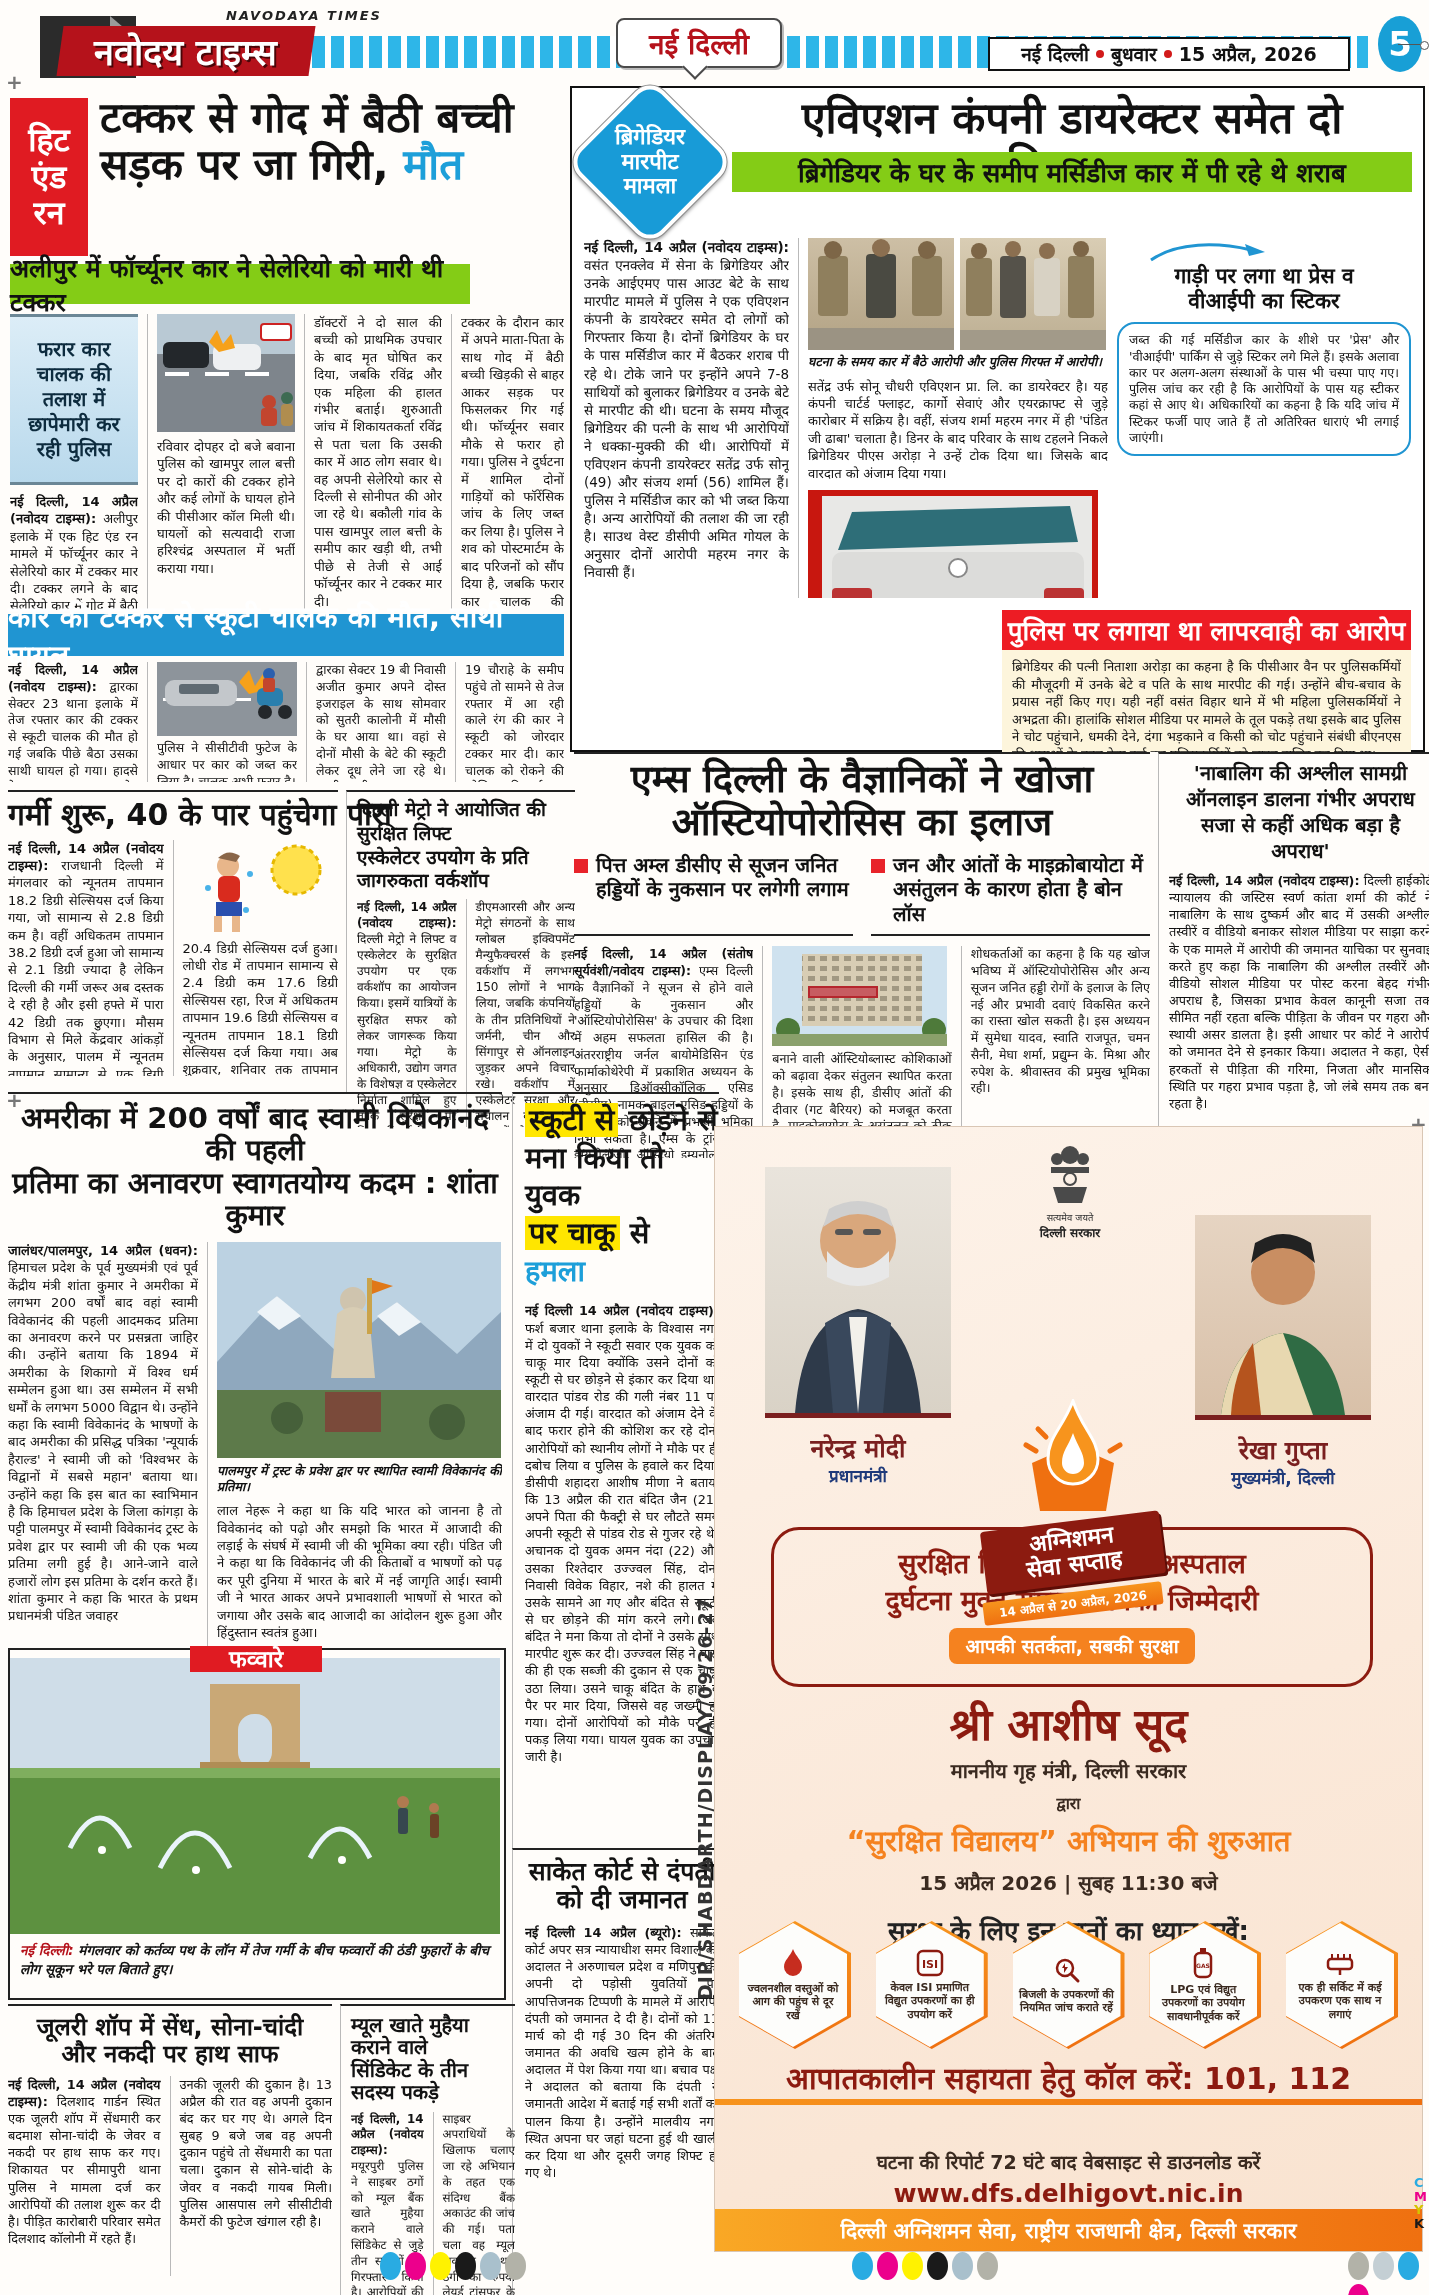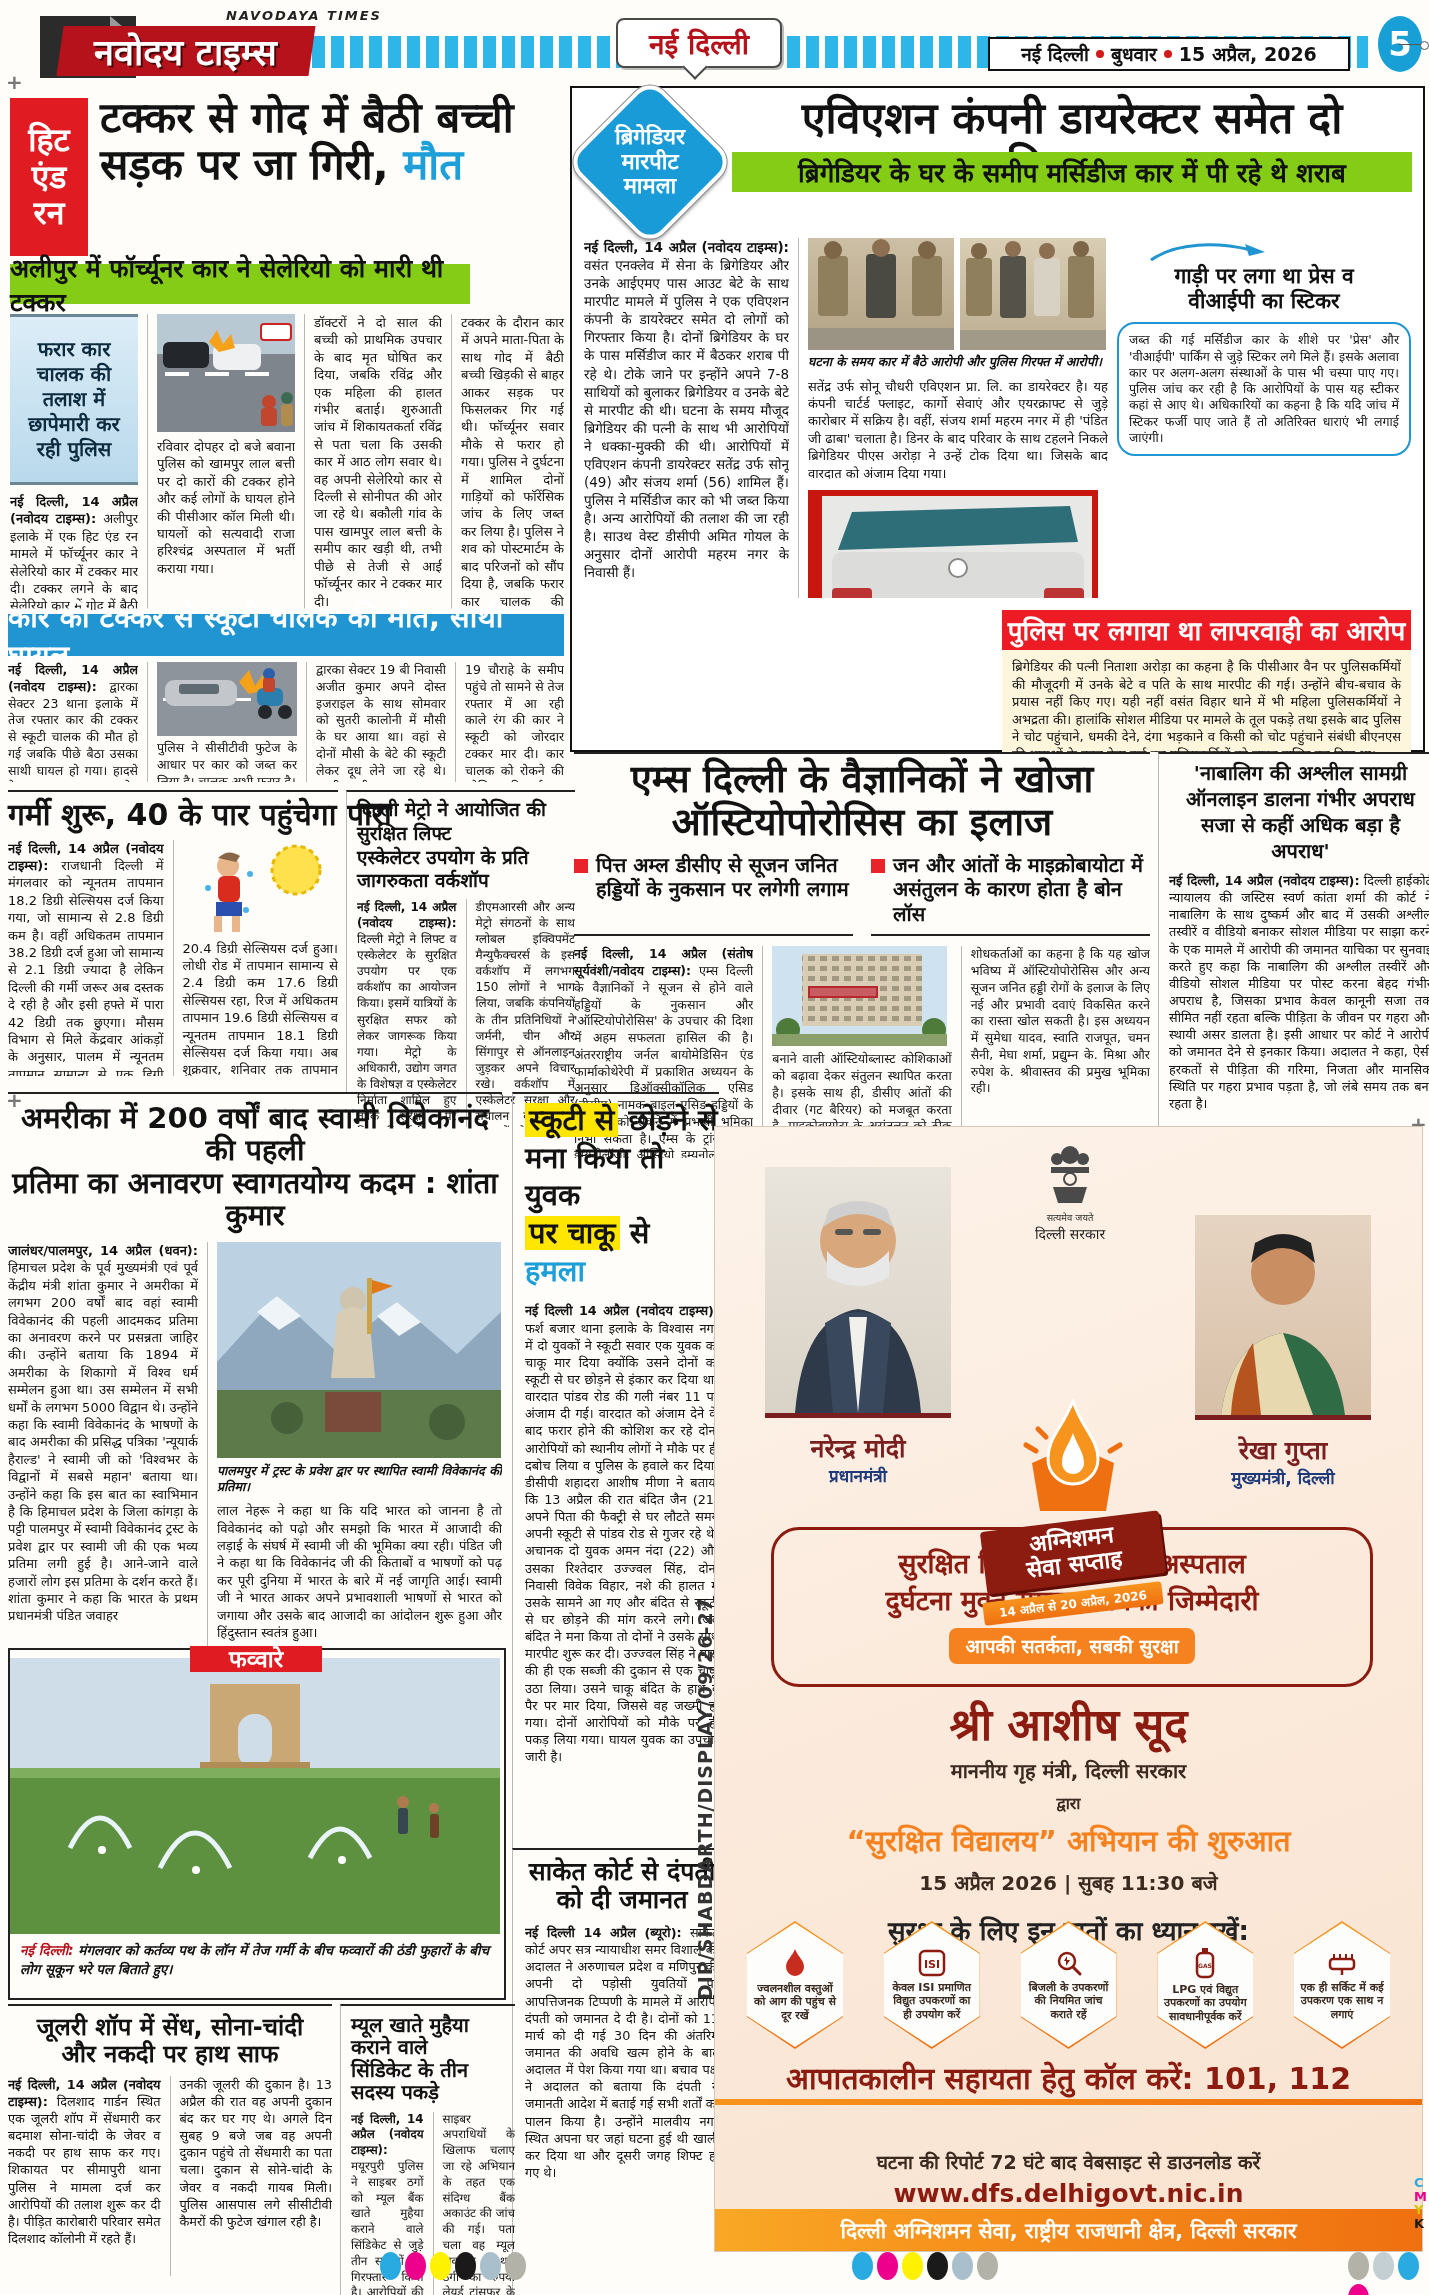--- a/index.html
+++ b/index.html
@@ -57,23 +57,23 @@
   .sq{width:14px;height:14px;background:#e8232a;margin-top:6px;flex:none;}
   
   .yhl{background:#ffe600;padding:0 4px;}
   
   .ad{background:linear-gradient(160deg,#fdf3ea 0%,#fbe9da 55%,#f9e3d0 100%);border:1px solid #d9c6b4;}
   .ad-darkred{color:#8c1b10;}
   .ad-orange{color:#f5821f;}
   .pill{background:#f5821f;color:#fff;font-weight:bold;border-radius:8px;display:inline-block;padding:5px 16px;}
   .slogan-box{border:3px solid #8c1b10;border-radius:28px;}
   .hex{width:124px;text-align:center;}
-  .hex-outer{width:96px;height:128px;margin:0 auto;background:linear-gradient(#f7941d,#ef7010);
+  .hex-outer{width:112px;height:128px;margin:0 auto;background:linear-gradient(#f7941d,#ef7010);
              clip-path:polygon(50% 0,100% 25%,100% 75%,50% 100%,0 75%,0 25%);
-             display:flex;align-items:center;justify-content:flex-end;}
+             display:flex;align-items:center;justify-content:flex-start;}
   .hex-inner{width:96px;height:112px;background:#fdfdfb;clip-path:polygon(50% 0,100% 25%,100% 75%,50% 100%,0 75%,0 25%);
              display:flex;flex-direction:column;align-items:center;justify-content:center;gap:4px;padding:6px;}
   .hex-label{font-size:11px;font-weight:bold;line-height:1.2;color:#3a2a20;}
   .ribbon{background:#7a150d;color:#fff;font-weight:bold;display:flex;align-items:center;justify-content:center;
           clip-path:polygon(0 50%,3.5% 0,96.5% 0,100% 50%,96.5% 100%,3.5% 100%);}
   .flame-banner{background:#8c1b10;color:#fff;font-weight:bold;text-align:center;transform:rotate(-7deg);
                 border-radius:4px;box-shadow:2px 3px 0 #5e0d06;padding:6px 14px;line-height:1.1;}
   .flame-ribbon{background:linear-gradient(#f7941d,#ef7010);color:#fff;font-weight:bold;text-align:center;
                 transform:rotate(-7deg);border-radius:3px;padding:3px 10px;}
   .vert{writing-mode:vertical-rl;transform:rotate(180deg);font-weight:bold;color:#333;letter-spacing:1px;}
@@ -462,21 +462,21 @@
     <div class="abs" style="left:300px;top:16px;width:110px;text-align:center;">
       <svg width="54" height="64" viewBox="0 0 54 64">
         <circle cx="27" cy="12" r="9" fill="#4a4a4a"></circle>
           <circle cx="14" cy="16" r="6" fill="#4a4a4a"></circle>
           <circle cx="40" cy="16" r="6" fill="#4a4a4a"></circle>
         <rect x="8" y="24" width="38" height="6" fill="#4a4a4a"></rect>
         <circle cx="27" cy="36" r="6" fill="none" stroke="#4a4a4a" stroke-width="2"></circle>
         <path d="M10 44 h34 l-5 16 h-24 z" fill="#4a4a4a"></path>
       </svg>
       <div style="font-size:9.5px;color:#333;">सत्यमेव जयते</div>
-      <div style="font-size:14px;font-weight:normal;color:#222;">दिल्ली सरकार</div>
+      <div style="font-size:12px;font-weight:bold;color:#222;">दिल्ली सरकार</div>
     </div>
 
     <div class="abs" style="left:48px;top:40px;width:190px;text-align:center;">
       <svg width="186" height="246" viewBox="0 0 186 246" class="photo-underline" style="background:linear-gradient(#e9e4dc,#d9d2c6);">
         <circle cx="93" cy="74" r="38" fill="#d9a77c"></circle>
         <path d="M62 84 q31 34 62 0 l0 26 q-31 18 -62 0 z" fill="#e8e8e8"></path>
         <path d="M58 60 q35 -26 70 0 l-6 -18 q-29 -16 -58 0 z" fill="#cfcfcf"></path>
         <rect x="70" y="62" width="18" height="6" rx="3" fill="#555"></rect>
           <rect x="98" y="62" width="18" height="6" rx="3" fill="#555"></rect>
         <path d="M30 246 q8 -96 63 -104 q55 8 63 104 z" fill="#2e3a4a"></path>

